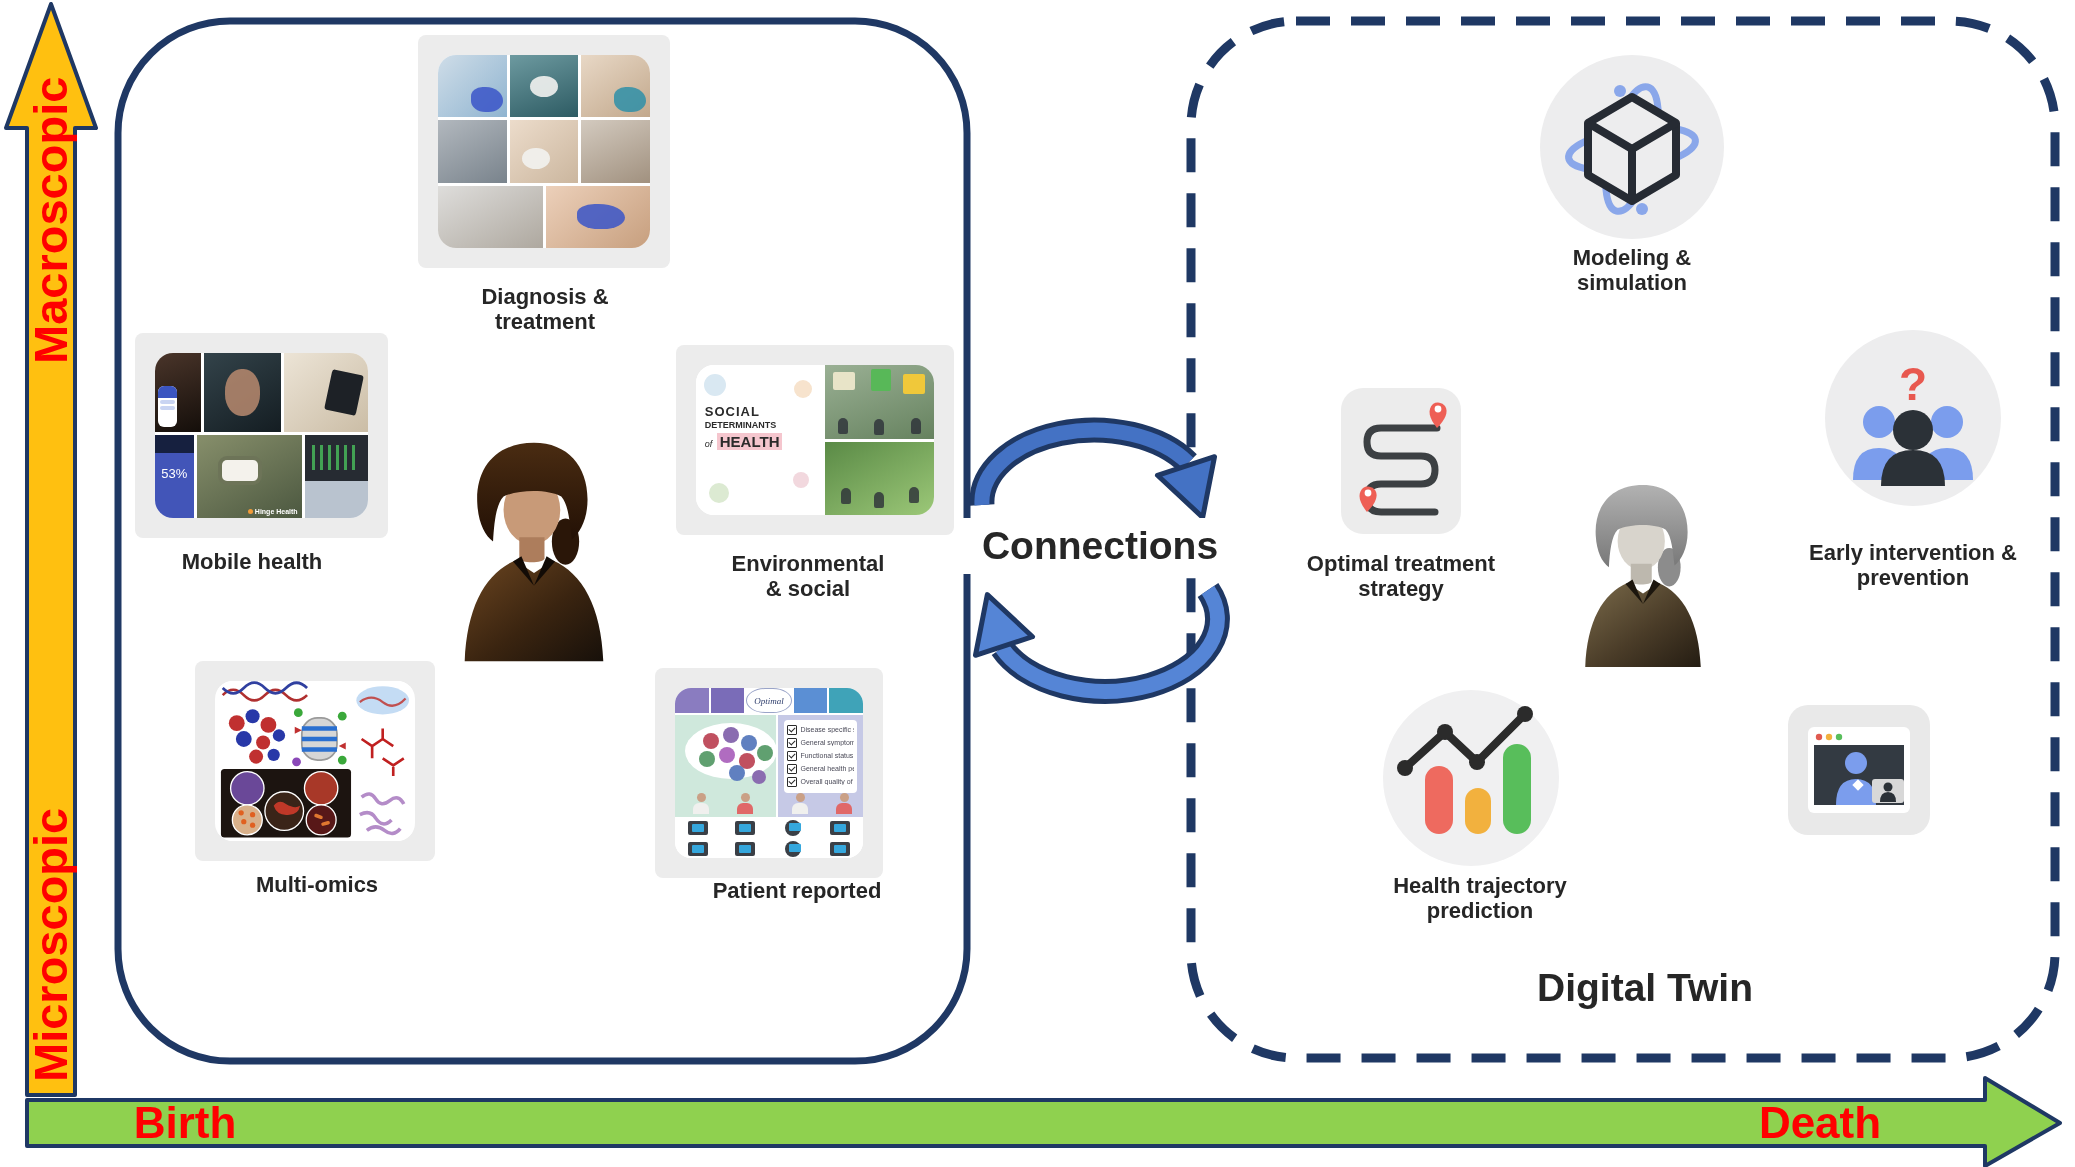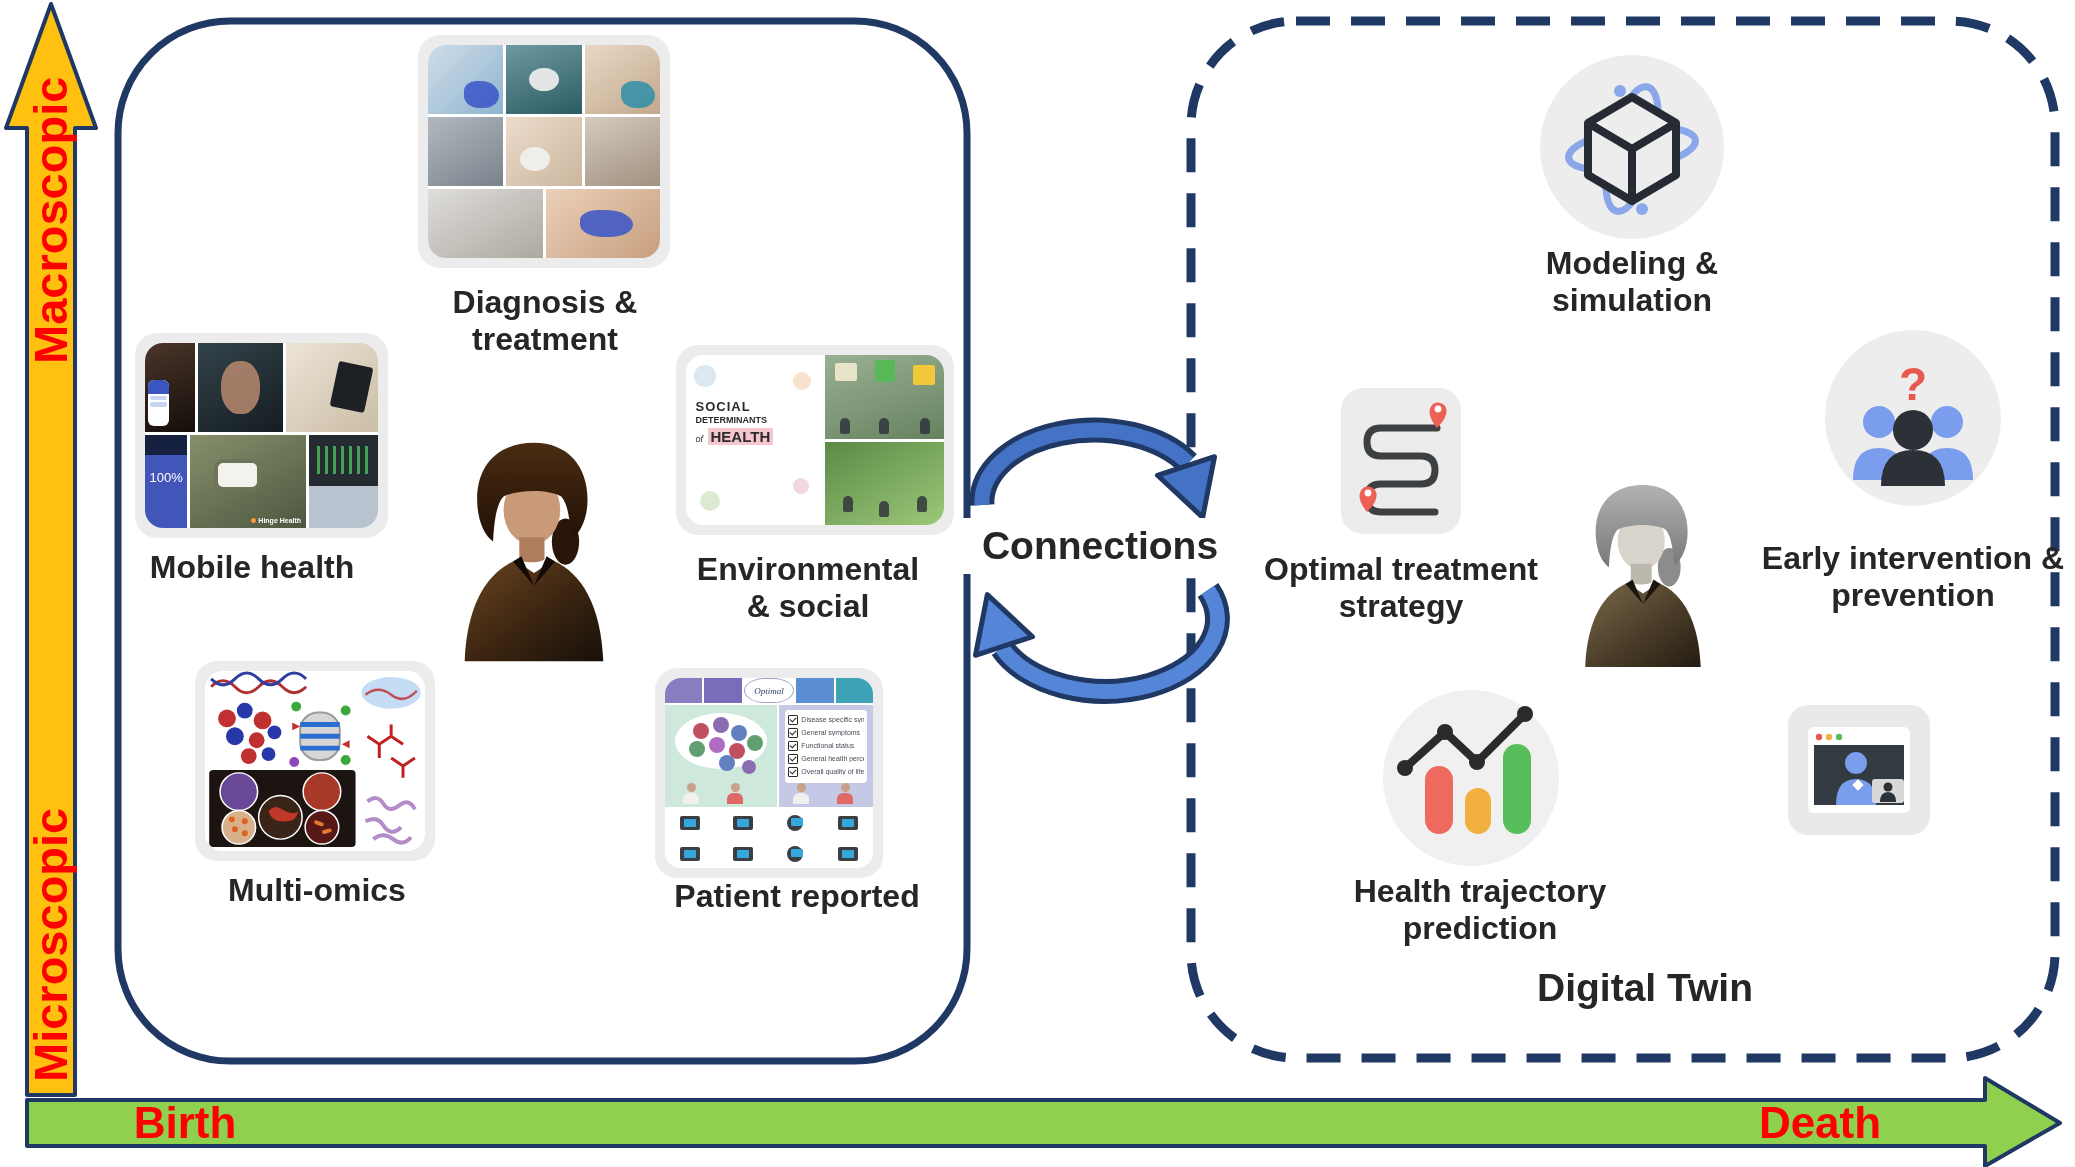--- a/index.html
+++ b/index.html
@@ -3,31 +3,31 @@
 <meta charset="utf-8">
 <style>
   html,body{margin:0;padding:0;background:#fff;}
   #canvas{position:relative;width:2075px;height:1167px;background:#fff;overflow:hidden;
           font-family:"Liberation Sans",sans-serif;}
   svg.bg{position:absolute;left:0;top:0;z-index:1;}
 
   
   .lbl{position:absolute;z-index:6;color:#262626;font-weight:700;text-align:center;
        white-space:pre-line;line-height:1.15;}
-  .item-lbl{font-size:32px;}
+  .item-lbl{font-size:22px;}
   .title-lbl{font-size:39px;}
   .axis-lbl{color:#FF0000;font-weight:700;z-index:7;display:flex;align-items:center;justify-content:center;}
   .v-lbl{writing-mode:vertical-rl;transform:rotate(180deg);font-size:47px;}
   .h-lbl{font-size:44px;}
   #connections-label{position:absolute;left:958px;top:518px;width:284px;height:56px;z-index:5;
        background:#fff;display:flex;align-items:center;justify-content:center;
        font-size:39px;font-weight:700;color:#262626;}
 
   
-  .card{position:absolute;z-index:4;background:#ececec;border-radius:22px;padding:10px;box-sizing:border-box;}
+  .card{position:absolute;z-index:4;background:#ececec;border-radius:8px;padding:20px;box-sizing:border-box;}
   .ph{width:100%;height:100%;border-radius:18px;overflow:hidden;background:#fff;
       display:flex;flex-direction:column;gap:3px;}
   .prow{display:flex;gap:3px;flex:1;}
   .tile{flex:1;position:relative;overflow:hidden;}
 
   
   .dg1{background:linear-gradient(135deg,#cfdde8,#8fb4d0);}
   .dg2{background:linear-gradient(160deg,#6d9aa0,#2d5b63);}
   .dg3{background:linear-gradient(145deg,#e8d8c6,#c2a88c);}
   .dg4{background:linear-gradient(150deg,#b2b8be,#79838c);}
@@ -172,21 +172,21 @@
         </div>
         <div class="tile mb2">
             <span class="skin-blob"></span>
           </div>
         <div class="tile mb3" style="flex:1.1;">
             <span class="phone-dark"></span>
           </div>
       </div>
       <div class="prow">
         <div class="tile mb4" style="flex:0.55;">
-          <span class="pct">100%</span>
+          <span class="pct">53%</span>
         </div>
         <div class="tile mb5" style="flex:1.5;">
           <span class="strap"></span>
           <span class="brand">Hinge Health</span>
         </div>
         <div class="tile mb6" style="flex:0.9;">
             <span class="chartline"></span>
           </div>
       </div>
     </div>

